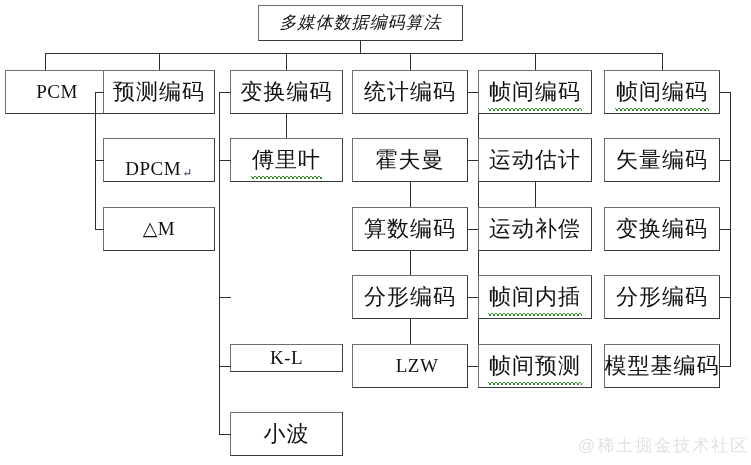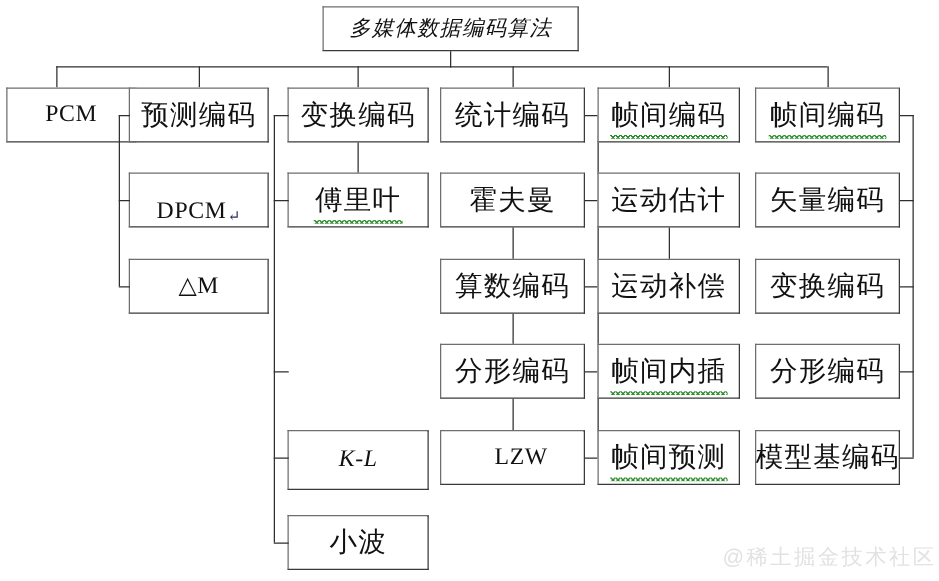--- a/index.html
+++ b/index.html
@@ -119,21 +119,21 @@
   <div class="line h" style="left:95px; top:92px;  width:9px;"></div>
   <div class="line h" style="left:95px; top:160px; width:9px;"></div>
   <div class="line h" style="left:95px; top:229px; width:9px;"></div>
 
   <div class="node" style="left:230px; top:70px; width:113px; height:44px;">
     <span class="label">变换编码</span>
   </div>
   <div class="node" style="left:230px; top:138px; width:113px; height:44px;">
     <span class="label squiggle">傅里叶</span>
   </div>
-  <div class="node latin" style="left:230px; top:344px; width:113px; height:48px;font-style:italic;">
+  <div class="node latin" style="left:230px; top:344px; width:113px; height:28px;">
     <span class="label">K-L</span>
   </div>
   <div class="node" style="left:230px; top:412px; width:113px; height:44px;align-items:center;">
     <span class="label">小波</span>
   </div>
 
   <div class="line v" style="left:219px; top:92px; height:342px;"></div>
   <div class="line h" style="left:219px; top:92px;  width:12px;"></div>
   <div class="line h" style="left:219px; top:160px; width:12px;"></div>
   <div class="line h" style="left:219px; top:297px; width:12px;"></div>

